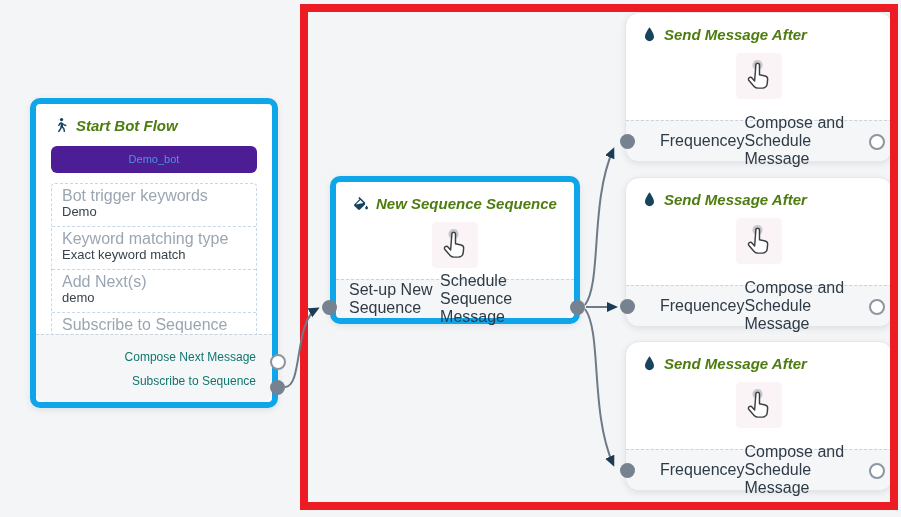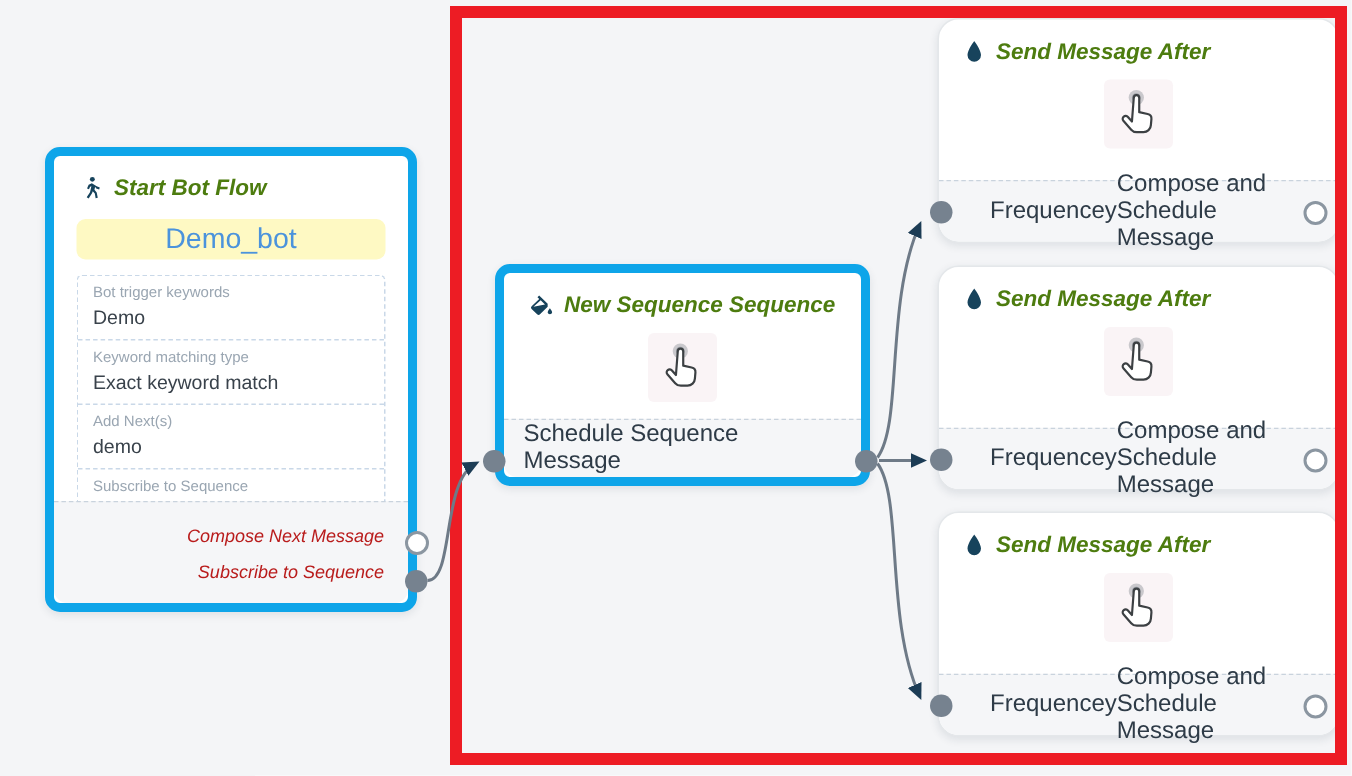--- a/index.html
+++ b/index.html
@@ -24,40 +24,40 @@
     display:flex;align-items:center;gap:7px;
     padding:13px 16px 6px;
   }
   .node-title{
     font-size:15px;font-weight:700;color:#4d7c0f;white-space:nowrap;font-style:italic;
   }
   .hdr-icon{display:inline-flex;flex:0 0 auto;}
   
   .bot-btn{
     margin:6px 15px 0;height:27px;line-height:27px;border-radius:6px;
-    background:#fef9c3;color:#4b93dc;font-size:19px;text-align:center;
+    background:#4c1d95;color:#4b93dc;font-size:11px;text-align:center;
     cursor:pointer;
   }
   .fields{
     margin:10px 15px 0;border:1px dashed #c9d8e8;border-radius:4px;
   }
   .field{padding:4px 10px 6px;}
   .field + .field{border-top:1px dashed #c9d8e8;}
-  .field-label{font-size:10px;color:#9aa6b2;line-height:15px;}
+  .field-label{font-size:16px;color:#9aa6b2;line-height:15px;}
   .field-value{font-size:13px;color:#39424b;line-height:17px;}
   
   .node-footer{
     position:absolute;left:0;right:0;bottom:0;
     background:#f5f6f8;border-top:1px dashed #c9d3dd;
     border-radius:0 0 9px 9px;
   }
   .node.plain .node-footer{border-radius:0 0 13px 13px;}
   .footer-row{
     height:24px;display:flex;align-items:center;justify-content:flex-end;
-    padding-right:16px;font-size:12px;color:#b91c1c;font-style:italic;
+    padding-right:16px;font-size:12px;color:#0f766e;
   }
   .footer-flex{
     height:100%;display:flex;align-items:center;justify-content:space-between;
     font-size:16px;color:#2e3b47;
   }
   .start-footer{height:68px;padding-top:10px;box-sizing:border-box;}
   .seq-footer{height:38px;}
   .seq-footer .footer-flex{padding:0 13px;}
   .send-footer{height:40px;}
   .send-footer .footer-flex{padding:0 30px 0 34px;}
@@ -130,20 +130,21 @@
     </div>
     <div class="cursor-pad">
       <svg width="30" height="34" viewBox="0 0 24 28">
         <circle cx="10.8" cy="5" r="4.2" fill="#8d939a" opacity="0.45"></circle>
         <circle cx="10.8" cy="5" r="2.4" fill="#7d848c" opacity="0.6"></circle>
         <path d="M9.4 5.2 c0-.9.7-1.6 1.5-1.6 s1.5.7 1.5 1.6 V13 l4.6 1 c1.3.3 2.2 1.4 2.1 2.7 l-.3 3.4 c-.1 2.2-1.9 3.9-4.1 3.9 h-3.6 c-1.2 0-2.3-.5-3.1-1.4 l-4.3-4.9 c-.6-.7-.5-1.7.2-2.3 .7-.6 1.7-.5 2.3.2 l2.2 2.5 z" fill="#ffffff" stroke="#3c4043" stroke-width="1.2" stroke-linejoin="round"></path>
       </svg>
     </div>
     <div class="node-footer seq-footer">
       <div class="footer-flex">
+        <span>Set-up New Sequence</span>
         <span>Schedule Sequence Message</span>
       </div>
     </div>
   </div>
 
   <div class="node plain" style="left:625px;top:12px;width:268px;height:150px;">
     <div class="node-header">
       <span class="hdr-icon">
         <svg width="15" height="17" viewBox="0 0 24 26">
           <path d="M12 1.5 C 12 1.5 4.8 11 4.8 16.4 a7.2 7.2 0 0 0 14.4 0 C 19.2 11 12 1.5 12 1.5 Z" fill="#17435c"></path>

